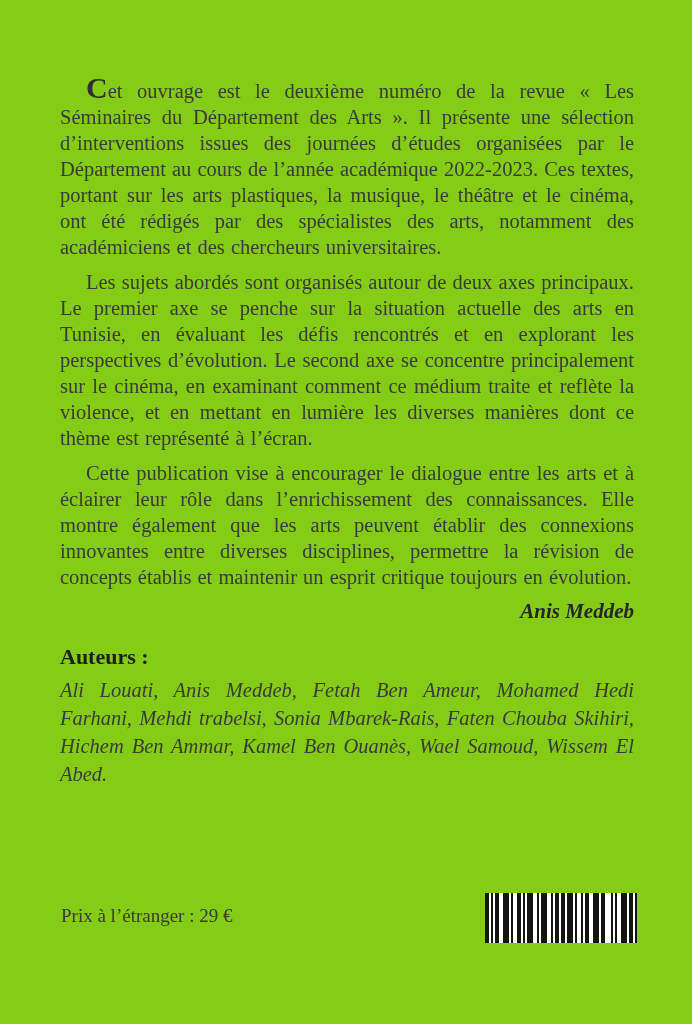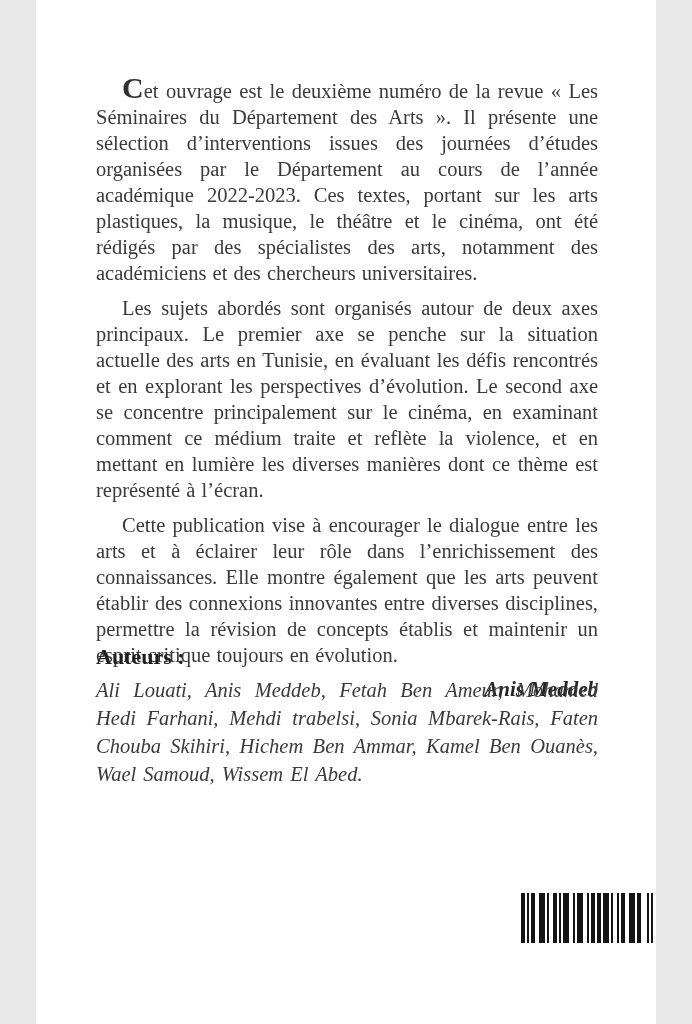--- a/index.html
+++ b/index.html
@@ -1,22 +1,22 @@
 <!DOCTYPE html>
 <html lang="fr"><head>
 <meta charset="utf-8">
 <style>
   * { margin: 0; padding: 0; box-sizing: border-box; }
   html, body { background: #e8e8e8; }
   .page {
     position: relative;
-    width: 620px;
+    width: 692px;
     height: 1024px;
     margin: 0 auto;
-    background: #ffffff;
+    background: #84cc16;
     font-family: "Liberation Serif", "DejaVu Serif", serif;
     color: #3a3a3a;
     overflow: hidden;
   }
   
   .synopsis {
     position: absolute;
     left: 60px;
     right: 58px;
     top: 78px;
@@ -111,20 +111,21 @@
     <p class="body-par">Cette publication vise à encourager le dialogue entre les arts et à éclairer leur rôle dans l’enrichissement des connaissances. Elle montre également que les arts peuvent établir des connexions innovantes entre diverses disciplines, permettre la révision de concepts établis et maintenir un esprit critique toujours en évolution.</p>
     <p class="signature">Anis Meddeb</p>
   </section>
 
   <section class="authors">
     <h2 class="authors-heading">Auteurs :</h2>
     <p class="authors-list">Ali Louati, Anis Meddeb, Fetah Ben Ameur, Mohamed Hedi Farhani, Mehdi trabelsi, Sonia Mbarek-Rais, Faten Chouba Skihiri, Hichem Ben Ammar, Kamel Ben Ouanès, Wael Samoud, Wissem El Abed.</p>
   </section>
 
   <section class="pricing">
+    <p class="price-line">Prix à l’étranger : 29 €</p>
   </section>
 
   <div class="barcode-block">
     <div class="barcode-bars" id="barcode-bars">
         <span class="bar-b" style="width: 4px;"></span>
         <span class="bar-w" style="width: 2px;"></span>
         <span class="bar-b" style="width: 2px;"></span>
         <span class="bar-w" style="width: 2px;"></span>
         <span class="bar-b" style="width: 4px;"></span>
         <span class="bar-w" style="width: 4px;"></span>

